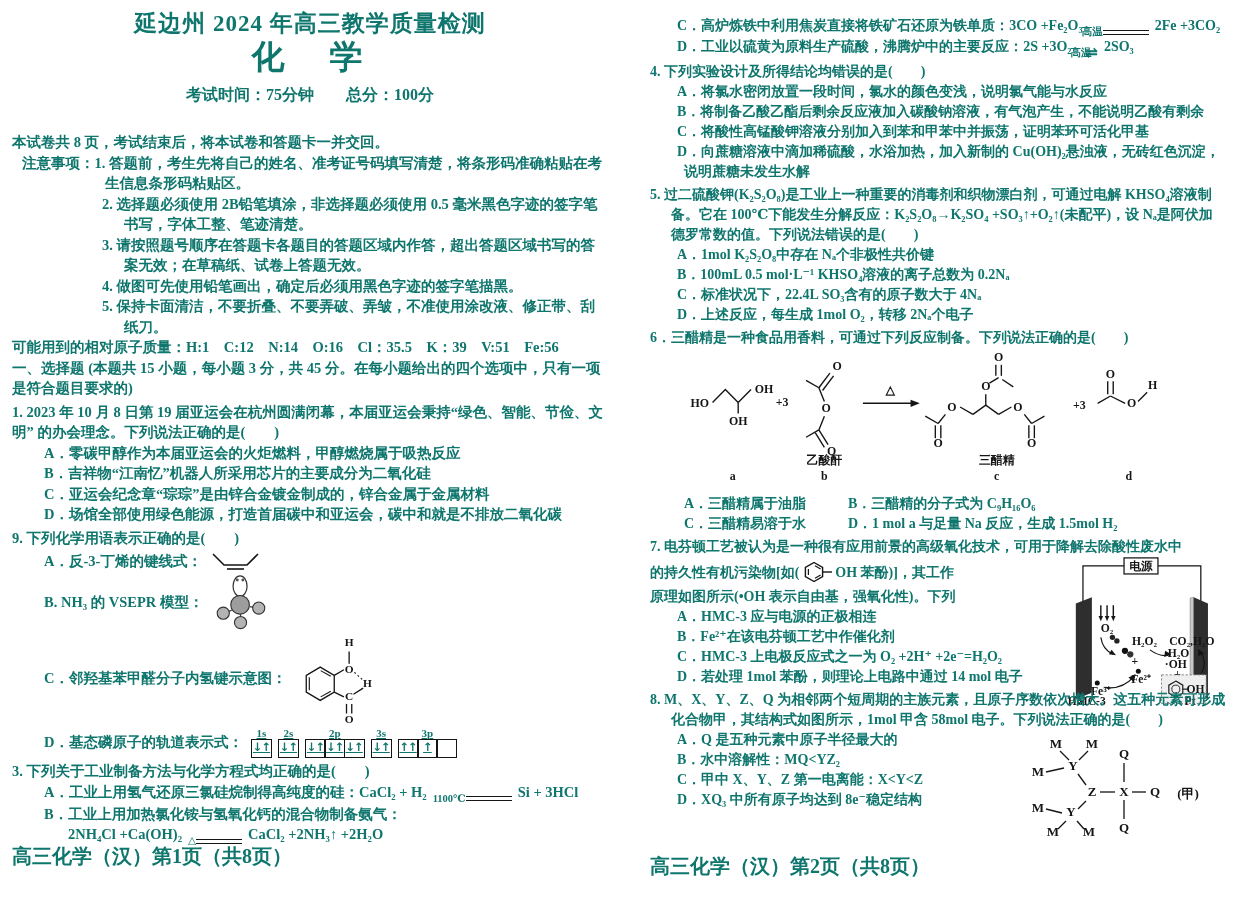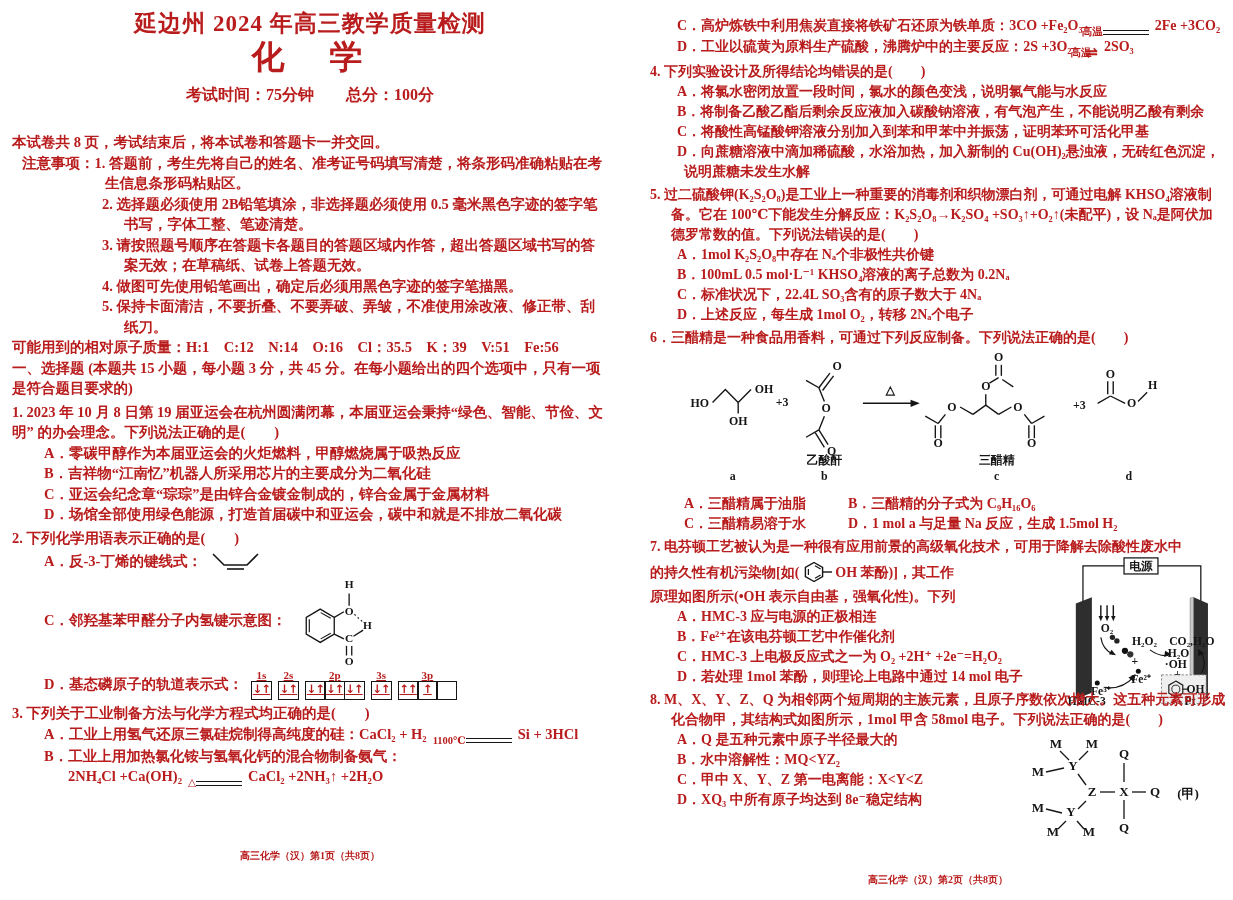--- a/index.html
+++ b/index.html
@@ -1,19 +1,19 @@
 <!DOCTYPE html>
 <html><head>
 <meta charset="utf-8">
 <style>
   * { box-sizing: border-box; }
   html,body { margin:0; padding:0; background:#fff; }
   .sheet{
     position:relative; width:1233px; height:900px; background:#fff; overflow:hidden;
-    color:#b91c1c; font-family:"Liberation Serif","DejaVu Serif",serif; font-weight:700;
+    color:#0f766e; font-family:"Liberation Serif","DejaVu Serif",serif; font-weight:700;
   }
   .col{ position:absolute; top:0; height:900px; }
   .col-left{ left:12px; width:596px; font-size:14.5px; line-height:20.5px; }
   .col-right{ left:650px; width:576px; font-size:14px; line-height:20px; padding-top:16px; }
   .title{ margin-top:12px; text-align:center; font-size:23px; line-height:24px; letter-spacing:1px; }
   .subject{ text-align:center; font-size:33px; line-height:38px; margin-top:2px; letter-spacing:6px; }
   .exam-info{ text-align:center; font-size:16px; line-height:22px; margin-top:8px; }
   .intro{ margin-top:26px; }
   .note-first{ padding-left:93px; text-indent:-83px; }
   .note-item{ padding-left:112px; text-indent:-22px; }
@@ -36,23 +36,23 @@
   .orb-cell{ width:21px; height:19px; border:1.7px solid #151515; font-family:"DejaVu Sans",sans-serif;
              font-size:11.5px; line-height:15.5px; text-align:center; letter-spacing:-1px; }
   .orb-cell + .orb-cell{ margin-left:-1.7px; }
   .q6-scheme{ margin:2px 0 0 24px; }
   .q6-opts{ display:grid; grid-template-columns:198px auto; margin-top:2px; }
   .q6-opts .c1{ padding-left:34px; }
   .q7{ position:relative; }
   .q7-diagram{ position:absolute; top:20px; right:0; }
   .q8{ position:relative; min-height:150px; }
   .q8-structure{ position:absolute; top:42px; right:4px; }
-  .footer{ position:absolute; left:0; width:100%; text-align:center; font-size:10px; }
+  .footer{ position:absolute; left:0; width:100%; font-size:20px; }
   .footer-1{ bottom:34px; }
-  .footer-2{ bottom:10px; }
+  .footer-2{ bottom:24px; }
   svg text{ font-family:"Liberation Serif",serif; font-weight:700; fill:#151515; font-size:13px; }
   svg { overflow:visible; }
   .phenol-inline{ vertical-align:-8px; margin:0 1px; }
 </style>
 </head>
 <body>
 
 <div class="sheet">
 
   <div class="col col-left">
@@ -74,30 +74,45 @@
 
     <div class="q">
       <div class="stem">1. 2023 年 10 月 8 日第 19 届亚运会在杭州圆满闭幕，本届亚运会秉持“绿色、智能、节俭、文明” 的办会理念。下列说法正确的是(　　)</div>
       <div class="opt">A．零碳甲醇作为本届亚运会的火炬燃料，甲醇燃烧属于吸热反应</div>
       <div class="opt">B．吉祥物“江南忆”机器人所采用芯片的主要成分为二氧化硅</div>
       <div class="opt">C．亚运会纪念章“琮琮”是由锌合金镀金制成的，锌合金属于金属材料</div>
       <div class="opt">D．场馆全部使用绿色能源，打造首届碳中和亚运会，碳中和就是不排放二氧化碳</div>
     </div>
 
     <div class="q">
-      <div class="stem">2. 下列化学用语表示正确的是(　　)</div>
+      <div class="stem">9. 下列化学用语表示正确的是(　　)</div>
 
       <div class="struct-row">
         <span>A．反-3-丁烯的键线式：</span>
         <svg width="52" height="22" viewBox="0 0 52 22">
           <path d="M3,4 L14,15 L37,15 L48,4" fill="none" stroke="#151515" stroke-width="1.6"></path>
           <path d="M17,19 L34,19" fill="none" stroke="#151515" stroke-width="1.6"></path>
         </svg>
       </div>
 
+      <div class="struct-row">
+        <span>B. NH₃ 的 VSEPR 模型：</span>
+        <svg width="60" height="56" viewBox="0 0 64 60">
+          <ellipse cx="31" cy="13" rx="7.5" ry="11" fill="#fff" stroke="#333" stroke-width="1.3"></ellipse>
+          <circle cx="28" cy="6.5" r="1.6" fill="#555"></circle>
+            <circle cx="34" cy="6.5" r="1.6" fill="#555"></circle>
+          <line x1="22" y1="39" x2="15" y2="41" stroke="#333" stroke-width="1.3"></line>
+          <line x1="41" y1="35" x2="48" y2="36" stroke="#333" stroke-width="1.3"></line>
+          <line x1="31.5" y1="43" x2="31.5" y2="47" stroke="#333" stroke-width="1.3"></line>
+          <circle cx="31" cy="33" r="10" fill="#9d9d9d" stroke="#333" stroke-width="1.2"></circle>
+          <circle cx="13" cy="42" r="6.5" fill="#b3b3b3" stroke="#333" stroke-width="1.2"></circle>
+          <circle cx="51" cy="36.5" r="6.5" fill="#b3b3b3" stroke="#333" stroke-width="1.2"></circle>
+          <circle cx="31.5" cy="52" r="6.5" fill="#b3b3b3" stroke="#333" stroke-width="1.2"></circle>
+        </svg>
+      </div>
 
       <div class="struct-row">
         <span>C．邻羟基苯甲醛分子内氢键示意图：</span>
         <svg width="98" height="93" viewBox="0 0 112 106">
           <polygon points="30,40 46,49.5 46,68.5 30,78 14,68.5 14,49.5" fill="none" stroke="#151515" stroke-width="1.5"></polygon>
           <line x1="30.5" y1="44" x2="42" y2="50.5" stroke="#151515" stroke-width="1.3"></line>
           <line x1="42" y1="67.5" x2="30.5" y2="74" stroke="#151515" stroke-width="1.3"></line>
           <line x1="17.5" y1="66.5" x2="17.5" y2="51.5" stroke="#151515" stroke-width="1.3"></line>
           <line x1="46" y1="49.5" x2="57" y2="43" stroke="#151515" stroke-width="1.5"></line>
           <text x="63" y="47" text-anchor="middle">O</text>

